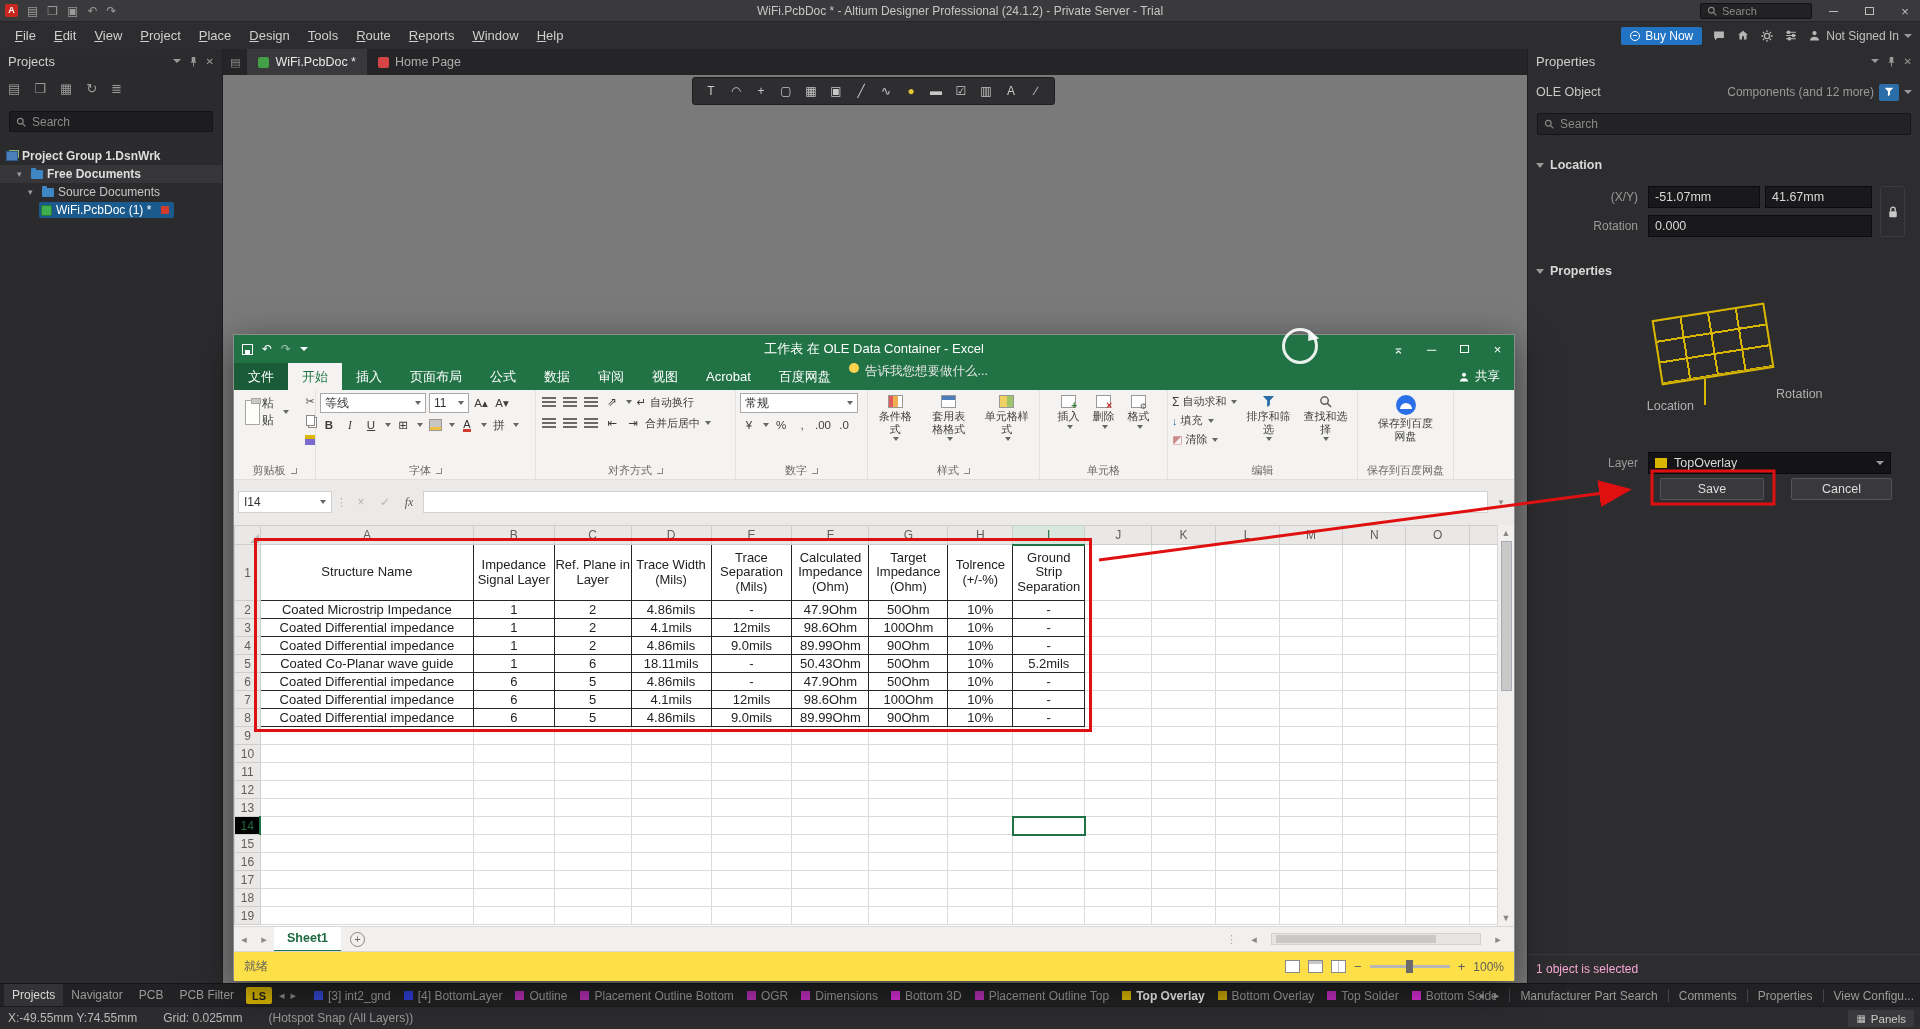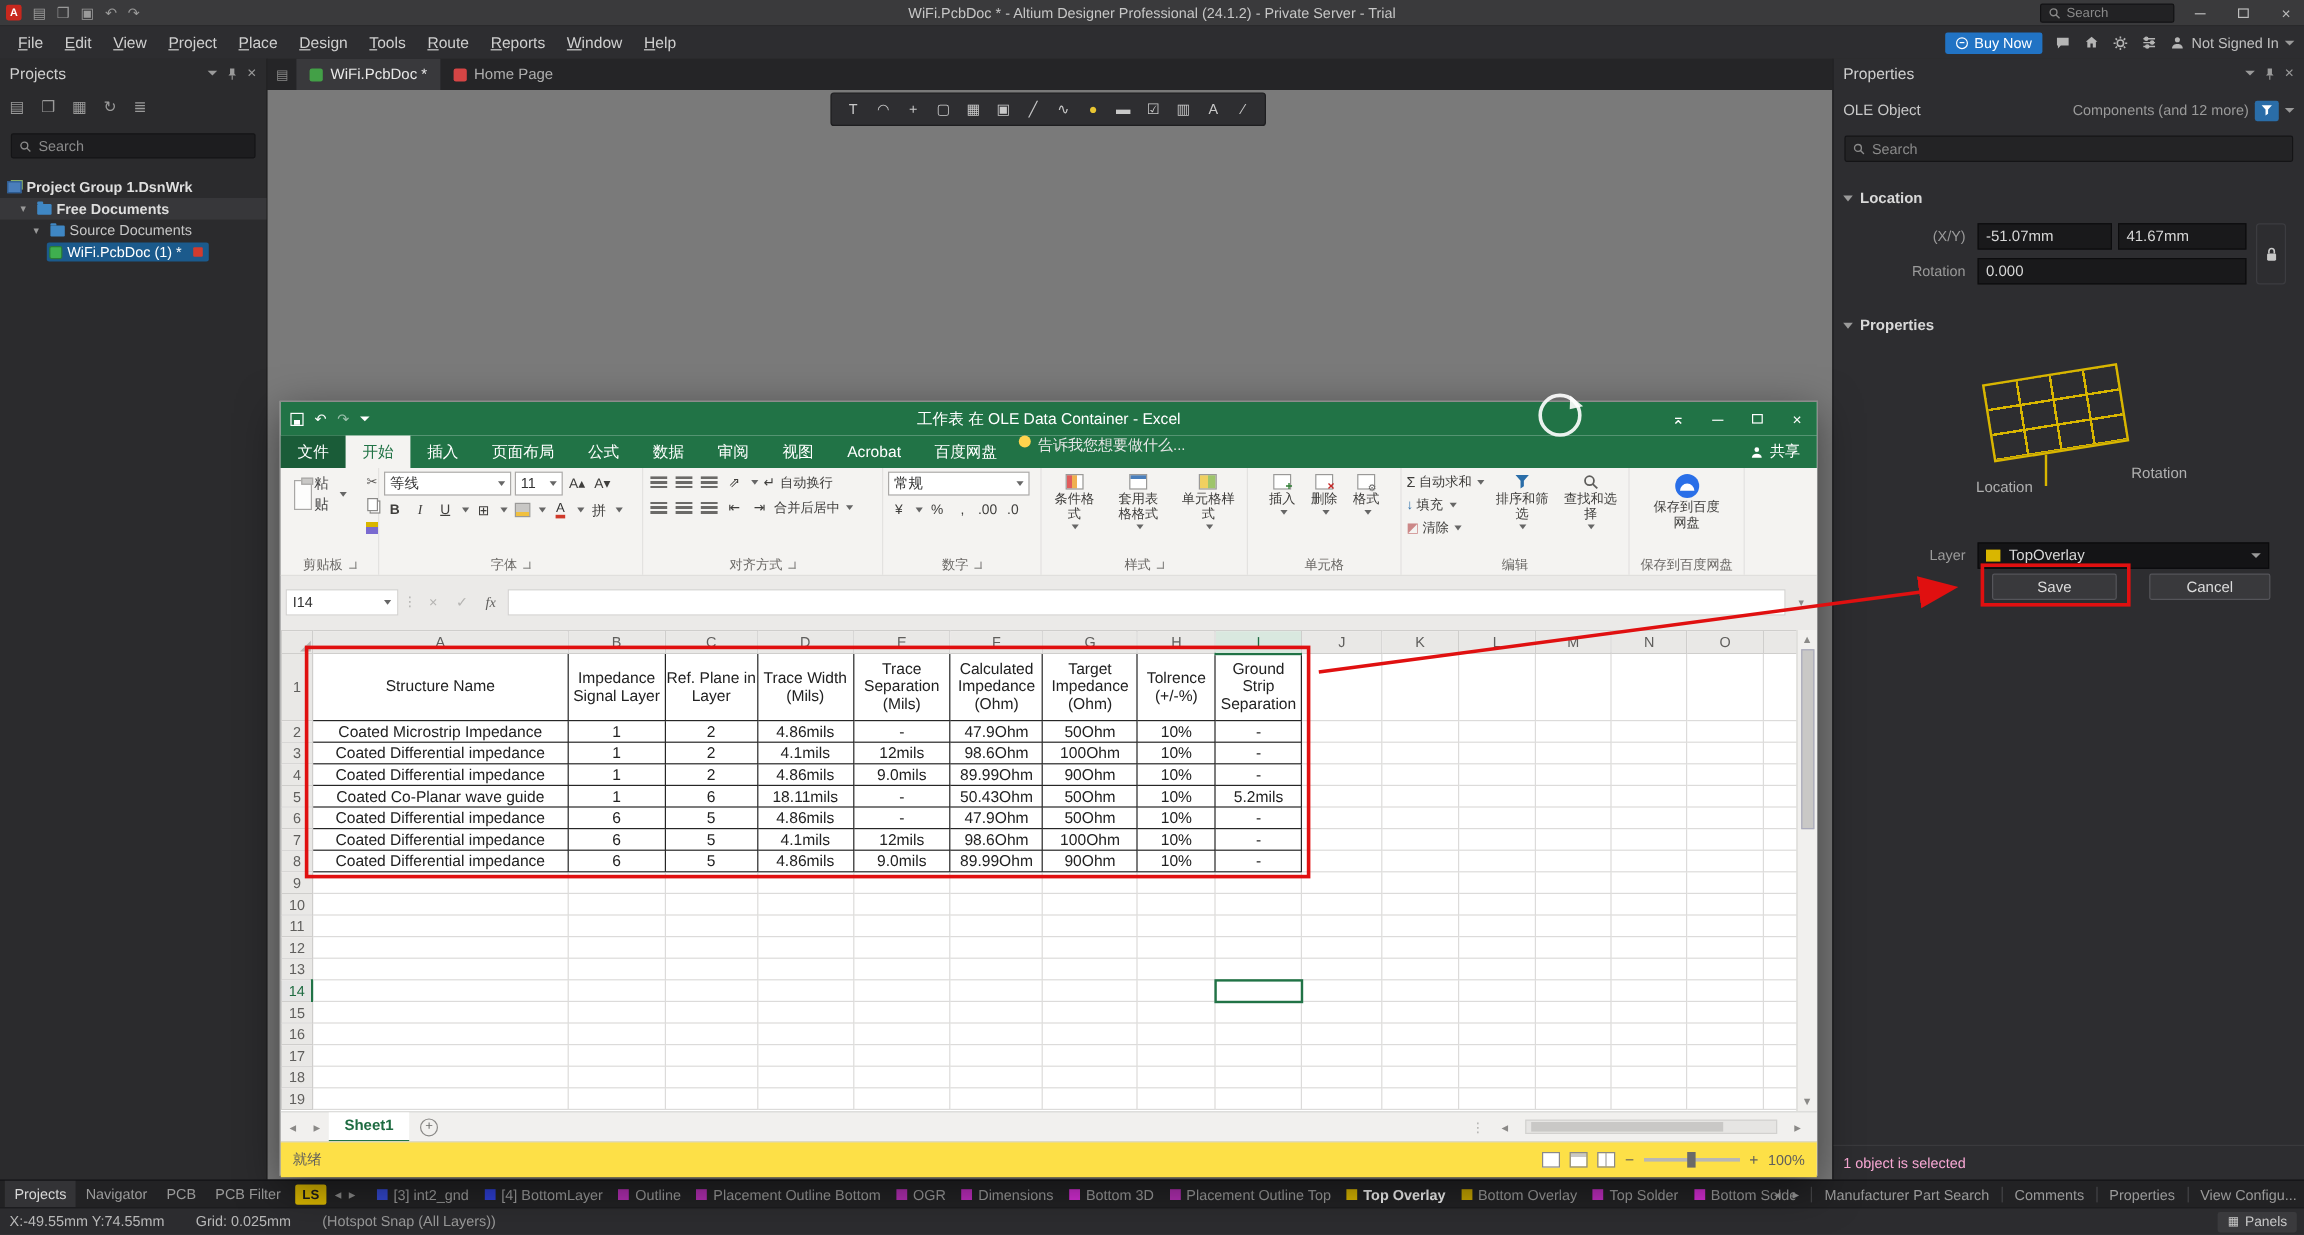--- a/index.html
+++ b/index.html
@@ -112,21 +112,21 @@
 .name-box{width:94px;height:22px;background:#fff;border:1px solid #d2d1cf;display:flex;align-items:center;justify-content:space-between;padding:0 5px;font-size:12px;color:#333}
 .fb-grip{color:#b0afad;font-size:11px;line-height:22px}
 .fb-btn{width:20px;height:22px;display:flex;align-items:center;justify-content:center;font-size:12px;color:#b5b4b2}
 .fb-btn.fx{color:#5f5e5c;font-style:italic;font-family:"Liberation Serif",serif}
 .fb-input{flex:1;height:22px;background:#fff;border:1px solid #d2d1cf}
 .fb-exp{width:18px;height:22px;display:flex;align-items:center;justify-content:center;color:#8a8987;font-size:9px}
 #xl-sheet{position:absolute;left:0;top:190px;width:1265px;height:401px;background:#fff;overflow:hidden}
 #xl-grid-table{border-collapse:collapse;table-layout:fixed;font-size:13px;color:#222}
 #xl-grid-table th{background:#e9e8e6;color:#5f5e5c;font-weight:normal;border:1px solid #cfcecc;font-size:12px;position:relative;overflow:hidden}
 #xl-grid-table th.hlc{background:#d9e8df;color:#1e6b41;border-bottom:2px solid var(--excel-green)}
-#xl-grid-table th.hlr{background:#e5e5e5;color:#1e6b41;border-right:2px solid var(--excel-green)}
+#xl-grid-table th.hlr{background:#000000;color:#1e6b41;border-right:2px solid var(--excel-green)}
 #xl-grid-table td{border-right:1px solid #dcdbda;border-bottom:1px solid #dcdbda;text-align:center;vertical-align:middle;overflow:hidden;white-space:nowrap}
 #xl-grid-table td.tb{border:1px solid #262626}
 #xl-grid-table td.th1{white-space:normal;line-height:1.12;font-size:13px}
 #xl-grid-table td.acell{outline:2px solid var(--excel-green);outline-offset:-1px}
 .corner::after{content:"";position:absolute;right:1px;bottom:1px;border-left:9px solid transparent;border-bottom:9px solid #b8b7b5}
 .xl-vscroll{position:absolute;right:0;top:190px;width:17px;height:401px;background:#f1f0ee;border-left:1px solid #d8d7d5;display:flex;flex-direction:column;align-items:center}
 .vs-ar{height:16px;color:#8a8987;font-size:9px;line-height:16px}
 .vs-thumb{width:11px;height:150px;background:#c9c8c6;border:1px solid #aab}
 #xl-sheetbar{position:absolute;left:0;top:591px;width:100%;height:25px;background:#f1f0ee;border-top:1px solid #d8d7d5;display:flex;align-items:center}
 .sb-nav{width:20px;text-align:center;color:#8a8987;font-size:11px}

